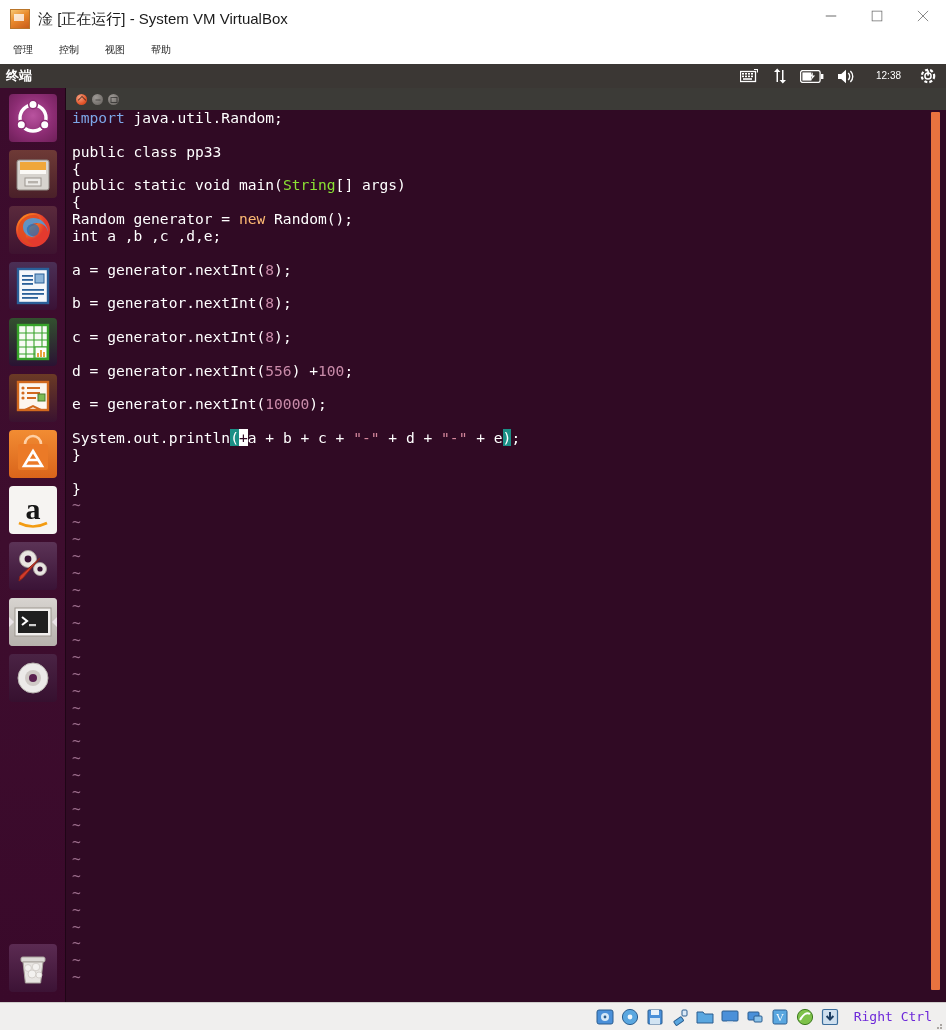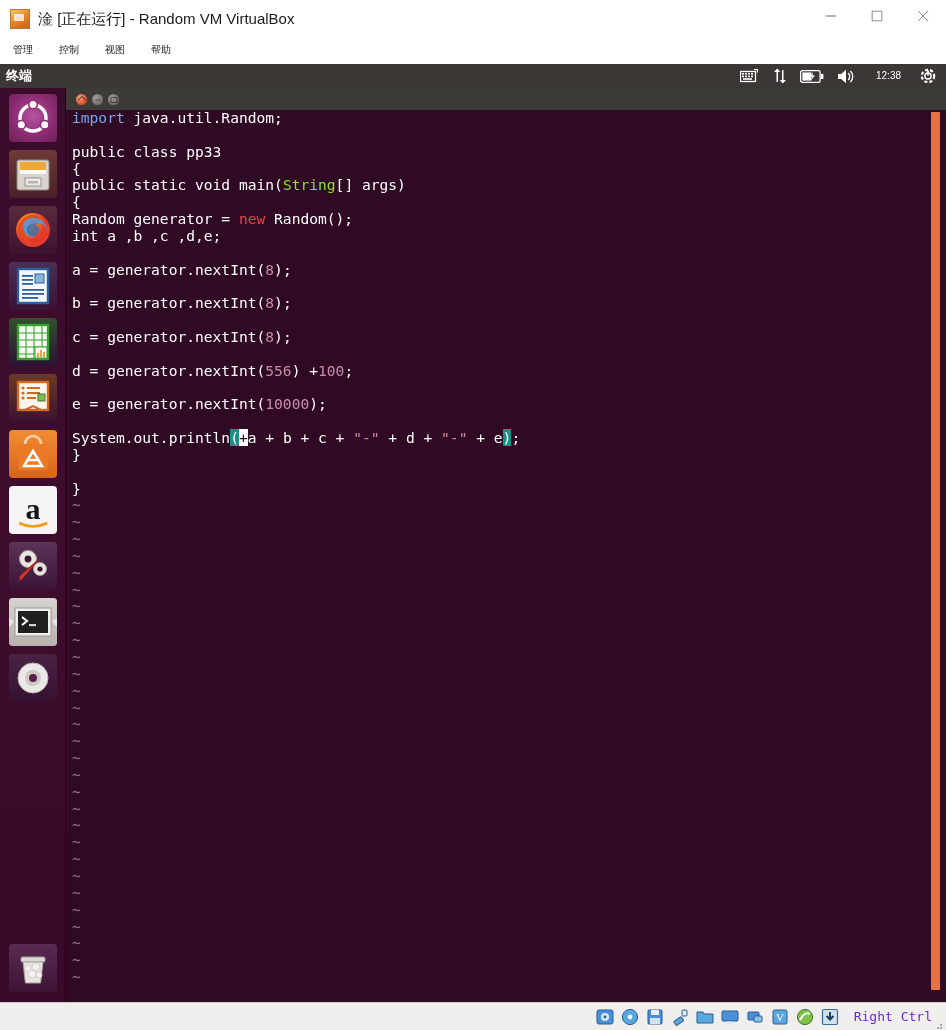--- a/index.html
+++ b/index.html
@@ -73,21 +73,21 @@
 
   
   #code{position:absolute;left:6px;top:0px;width:850px;
     font-family:"DejaVu Sans Mono","Liberation Mono",monospace;
     font-size:14.6px;line-height:16.85px;color:#ffffff;white-space:pre;}
   .ln{height:16.85px;}
   .k{color:#ffffff;}         
   .ty{color:#8ae234;}
   .num{color:#c98ba9;}
   .str{color:#d4879c;}
-  .new{color:#ef4444;}
+  .new{color:#fdba74;}
   .imp{color:#7da7e8;}
   .tilde{color:#9a6c8a;}
   .cursor{background:#ffffff;color:#300a24;}
   .paren{background:#1a8f86;color:#ffffff;}
 
   
   #vim-status{position:absolute;left:0;bottom:12px;width:880px;height:20px;
     font-family:"DejaVu Sans Mono","Liberation Mono",monospace;font-size:14.6px;color:#ffffff;}
   #vim-mode{position:absolute;left:6px;top:0;height:20px;line-height:20px;white-space:nowrap;}
   #vim-pos{position:absolute;left:700px;top:0;height:20px;line-height:20px;white-space:nowrap;}
@@ -101,21 +101,21 @@
     font-family:"DejaVu Sans Mono","Liberation Mono",monospace;font-size:13px;color:#6d28d9;white-space:nowrap;}
   #sb-grip{position:absolute;right:3px;top:16px;width:9px;height:9px;}
 </style>
 </head>
 <body>
 
 <div id="vbox-window">
 
   <div id="vbox-titlebar">
     <div id="vbox-app-icon"></div>
-    <div id="vbox-title-text">淦 [正在运行] - Random VM VirtualBox</div>
+    <div id="vbox-title-text">淦 [正在运行] - System VM VirtualBox</div>
 
     <div class="win-btn" id="win-min">
       <svg width="11" height="11" viewBox="0 0 11 11">
           <line x1="0" y1="5.5" x2="11" y2="5.5" stroke="#6b6b6b" stroke-width="1"></line>
         </svg>
     </div>
     <div class="win-btn" id="win-max">
       <svg width="11" height="11" viewBox="0 0 11 11">
           <rect x="0.5" y="0.5" width="10" height="10" fill="none" stroke="#6b6b6b" stroke-width="1"></rect>
         </svg>

